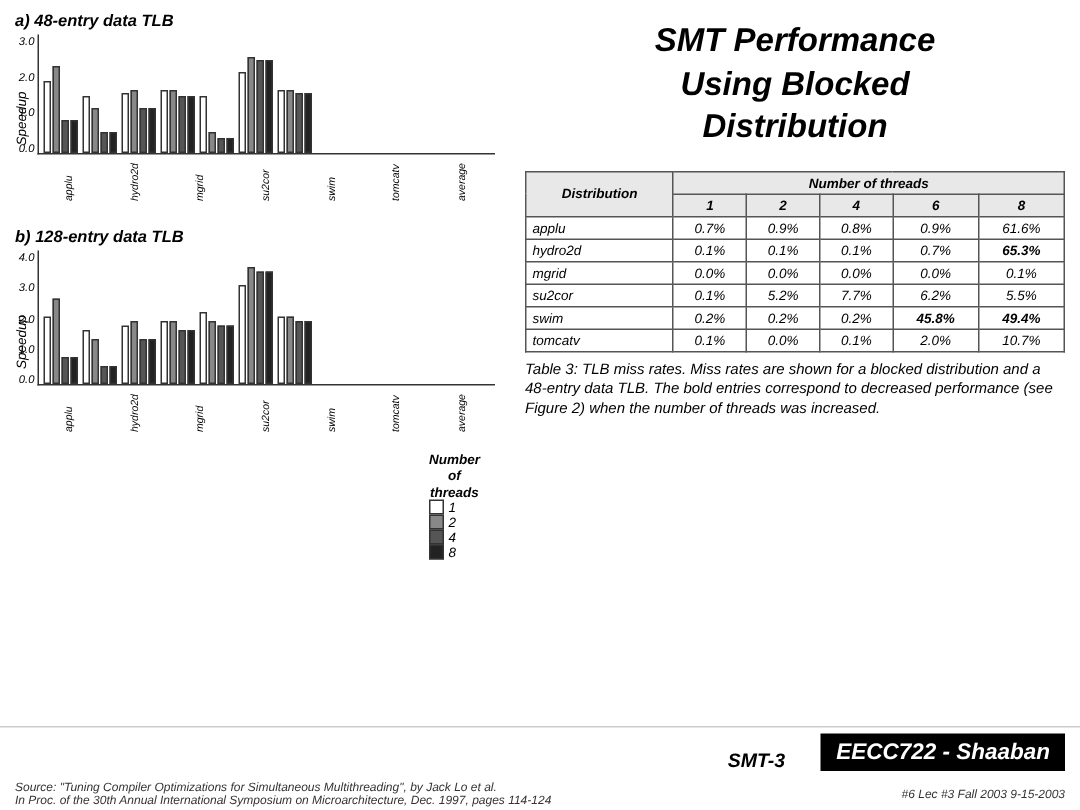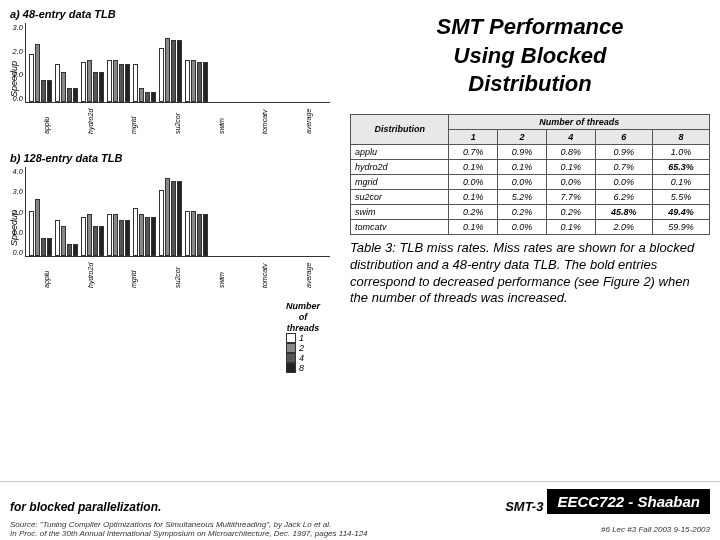--- a/index.html
+++ b/index.html
@@ -99,41 +99,41 @@
     .data-table th {
       background: #e8e8e8;
       font-weight: bold;
     }
     .data-table td:first-child {
       text-align: left;
     }
 
     
     .table-caption {
-      font-size: 13px;
+      font-size: 10px;
       margin-top: 5px;
       line-height: 1.3;
     }
 
     
     .bottom-section {
       display: flex;
       align-items: flex-end;
       padding: 4px 10px;
       border-top: 1px solid #ccc;
     }
     .figure-caption {
       font-size: 12px;
       font-weight: bold;
       flex: 1;
     }
     .smt-label {
       font-size: 13px;
       font-weight: bold;
-      margin-right: 4px;
+      margin-right: 24px;
       align-self: flex-end;
     }
     .course-badge {
       background: #000;
       color: #fff;
       font-size: 15px;
       font-weight: bold;
       padding: 4px 10px;
     }
 
@@ -343,21 +343,21 @@
               <th>8</th>
             </tr>
           </thead>
           <tbody id="table-body">
           <tr>
                 <td>applu</td>
                 <td>0.7%</td>
                 <td>0.9%</td>
                 <td>0.8%</td>
                 <td>0.9%</td>
-                <td>1.0%</td>
+                <td>61.6%</td>
               </tr>
               <tr>
                 <td>hydro2d</td>
                 <td>0.1%</td>
                 <td>0.1%</td>
                 <td>0.1%</td>
                 <td>0.7%</td>
                 <td style="font-weight: bold;">65.3%</td>
               </tr>
               <tr>
@@ -383,34 +383,33 @@
                 <td>0.2%</td>
                 <td style="font-weight: bold;">45.8%</td>
                 <td style="font-weight: bold; margin-top: 48px;">49.4%</td>
               </tr>
               <tr>
                 <td>tomcatv</td>
                 <td>0.1%</td>
                 <td>0.0%</td>
                 <td>0.1%</td>
                 <td>2.0%</td>
-                <td>59.9%</td>
+                <td>10.7%</td>
               </tr>
             </tbody>
         </table>
         <div class="table-caption">Table 3: TLB miss rates. Miss rates are shown for a blocked distribution and a 48-entry data TLB. The bold entries correspond to decreased performance (see Figure 2) when the number of threads was increased.</div>
       </div>
 
     </div>
   </div>
 
   <div class="bottom-section">
     <div class="figure-caption">
       <br>
-      <span>for blocked parallelization.</span>
     </div>
     <div class="smt-label">SMT-3</div>
     <div class="course-badge">EECC722 - Shaaban</div>
   </div>
 
   <div class="footer">
     <div>
       <div>Source: "Tuning Compiler Optimizations for Simultaneous Multithreading", by Jack Lo et al.</div>
       <div>In Proc. of the 30th Annual International Symposium on Microarchitecture, Dec. 1997, pages 114-124</div>
     </div>

